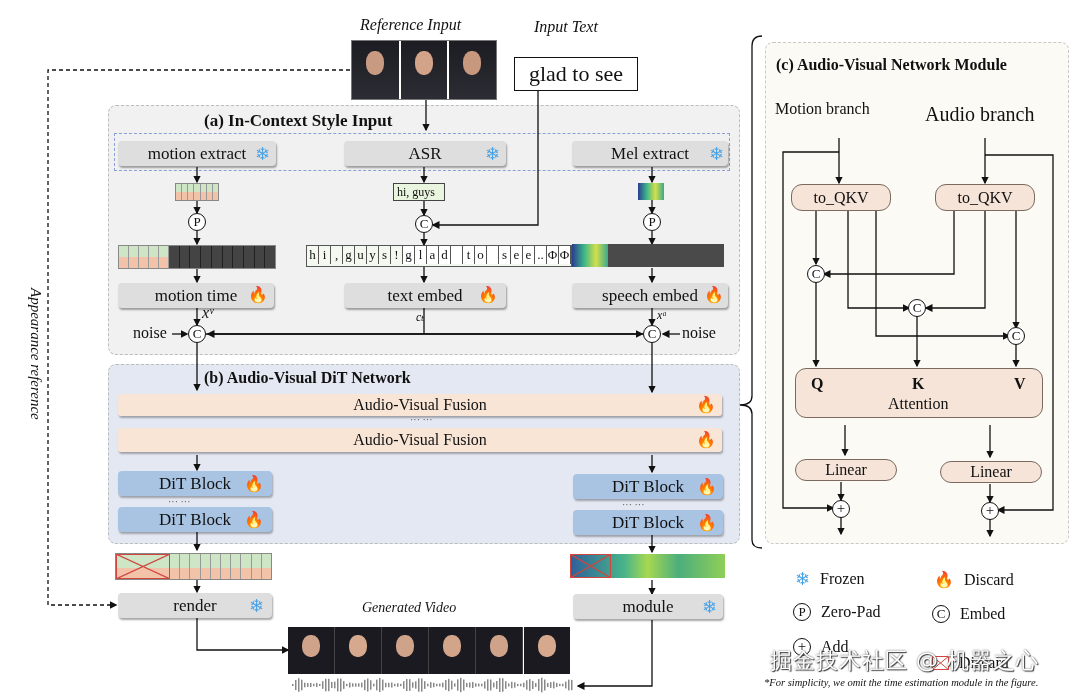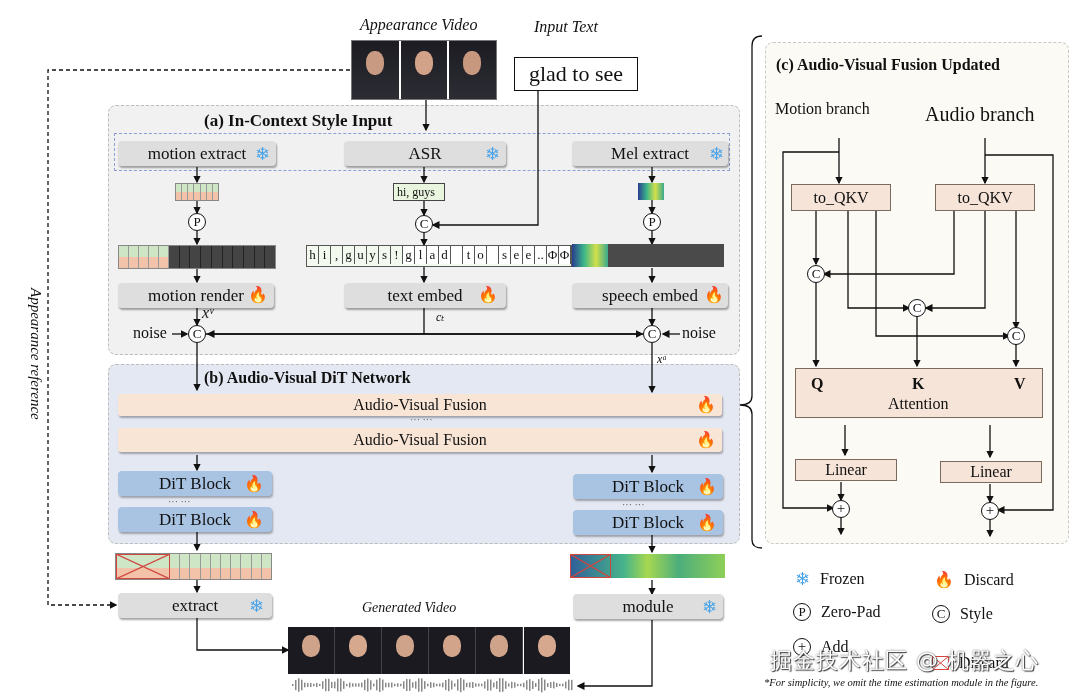--- a/index.html
+++ b/index.html
@@ -17,21 +17,21 @@
   .gbtn { position:absolute; background:#dedede; border-radius:4px;
           box-shadow:1px 2px 2px rgba(0,0,0,0.35); font-size:17px;
           display:flex; align-items:center; justify-content:center; }
   .fusion { position:absolute; background:#f8e5d6; border-radius:3px;
             box-shadow:1px 2px 2px rgba(0,0,0,0.3); font-size:16px;
             display:flex; align-items:center; justify-content:center; }
   .dit { position:absolute; background:#a9c3e3; border-radius:4px;
          box-shadow:1px 2px 2px rgba(0,0,0,0.3); font-size:17px;
          display:flex; align-items:center; justify-content:center; }
   .cbox { position:absolute; background:#f6e4d8; border:1.2px solid #7a6a60;
-          border-radius:0; font-size:16px; display:flex; align-items:center; justify-content:center; }
+          border-radius:11px; font-size:16px; display:flex; align-items:center; justify-content:center; }
   .icon-snow { position:absolute; color:#4aa3e8; font-size:18px; line-height:1; }
   .icon-fire { position:absolute; color:#e8382c; font-size:16px; line-height:1; }
   .circ { position:absolute; width:16px; height:16px; border:1.3px solid #111; border-radius:50%;
           background:#fff; font-size:13px; line-height:16px; text-align:center; }
   .title-b { font-weight:bold; font-size:16px; }
   .italic-label { font-style:italic; font-size:16px; }
   .tok { display:inline-block; width:11px; height:18px; border-right:1px solid #555;
          font-size:13px; line-height:18px; text-align:center; }
   .strip { position:absolute; display:flex; border:1px solid #888; }
   .frame { flex:1; border-right:1px solid #999; }
@@ -112,21 +112,21 @@
     <path d="M1016,344 L1016,366" marker-end="url(#ar)"></path>
     <path d="M845,425 L845,455" marker-end="url(#ar)"></path>
     <path d="M990,425 L990,457" marker-end="url(#ar)"></path>
     <path d="M841,482 L841,500" marker-end="url(#ar)"></path>
     <path d="M990,484 L990,502" marker-end="url(#ar)"></path>
     <path d="M841,516 L841,534" marker-end="url(#ar)"></path>
     <path d="M990,518 L990,536" marker-end="url(#ar)"></path>
   </g>
 </svg>
 
-<div class="abs italic-label" style="left:360px;top:16px;">Appearance Video</div>
+<div class="abs italic-label" style="left:360px;top:16px;">Reference Input</div>
 <div class="abs" style="left:351px;top:40px;width:144px;height:58px;background:#222;border:1px solid #777;display:flex;">
   <div style="flex:1;background:linear-gradient(#1c1c22,#2c2c34);border-right:2px solid #fff;position:relative;">
       <div style="position:absolute;left:14px;top:10px;width:18px;height:24px;border-radius:45%;background:#c99a82;"></div>
     </div>
   <div style="flex:1;background:linear-gradient(#1c1c22,#2c2c34);border-right:2px solid #fff;position:relative;">
       <div style="position:absolute;left:14px;top:10px;width:18px;height:24px;border-radius:45%;background:#d2a388;"></div>
     </div>
   <div style="flex:1;background:linear-gradient(#1c1c22,#2c2c34);position:relative;">
       <div style="position:absolute;left:14px;top:10px;width:18px;height:24px;border-radius:45%;background:#c7977e;"></div>
     </div>
@@ -210,35 +210,35 @@
     <span class="tok" style="background: rgb(255, 255, 255);">e</span>
     <span class="tok" style="background: rgb(255, 255, 255);">..</span>
     <span class="tok" style="background: rgb(255, 255, 255);">Φ</span>
     <span class="tok" style="background: rgb(255, 255, 255);">Φ</span>
   </div>
 <div class="abs" style="left:572px;top:244px;width:152px;height:23px;background:#4a4a4a;display:flex;">
   <div style="width:36px;background:linear-gradient(90deg,#2a3d8f,#3bb58a,#d2e04a,#3ba98e);"></div>
 </div>
 
 <div class="gbtn" style="left:118px;top:283px;width:156px;height:25px;">
-  <span>motion render</span>
+  <span>motion time</span>
   <span class="icon-fire" style="right:6px;top:4px;">🔥</span>
 </div>
 <div class="gbtn" style="left:344px;top:283px;width:162px;height:25px;">
   <span>text embed</span>
   <span class="icon-fire" style="right:8px;top:4px;">🔥</span>
 </div>
 <div class="gbtn" style="left:572px;top:283px;width:156px;height:25px;">
   <span>speech embed</span>
   <span class="icon-fire" style="right:4px;top:4px;">🔥</span>
 </div>
 
 <div class="abs" style="left:202px;top:304px;font-style:italic;font-size:16px;">xᵛ</div>
-<div class="abs" style="left:436px;top:310px;font-style:italic;font-size:12px;">cₜ</div>
-<div class="abs" style="left:657px;top:308px;font-style:italic;font-size:12px;margin-top:44px;">xᵃ</div>
+<div class="abs" style="left:416px;top:310px;font-style:italic;font-size:12px;">cₜ</div>
+<div class="abs" style="left:657px;top:308px;font-style:italic;font-size:12px;">xᵃ</div>
 
 <div class="abs" style="left:133px;top:324px;font-size:16px;">noise</div>
 <div class="abs" style="left:682px;top:324px;font-size:16px;">noise</div>
 <div class="circ" style="left:188px;top:325px;">C</div>
 <div class="circ" style="left:643px;top:325px;">C</div>
 
 <div class="abs title-b" style="left:204px;top:369px;">(b) Audio-Visual DiT Network</div>
 <div class="fusion" style="left:118px;top:394px;width:604px;height:22px;">
   <span>Audio-Visual Fusion</span>
   <span class="icon-fire" style="right:6px;top:3px;">🔥</span>
@@ -287,21 +287,21 @@
 </div>
 <div class="abs" style="left:570px;top:554px;width:155px;height:24px;background:linear-gradient(90deg,#2f5f9a,#47b48a 35%,#a7d850 50%,#4cae7c 70%,#8fcf57);">
   <div style="position:absolute;left:0;top:0;width:41px;height:24px;border:1.5px solid #d0463f;box-sizing:border-box;">
     <svg width="41" height="24" style="position:absolute;left:-1px;top:-1px">
         <path d="M0,0 L41,24 M41,0 L0,24" stroke="#d0463f" stroke-width="1.2"></path>
       </svg>
   </div>
 </div>
 
 <div class="gbtn" style="left:118px;top:593px;width:154px;height:25px;">
-  <span>extract</span>
+  <span>render</span>
   <span class="icon-snow" style="right:8px;top:4px;">❄</span>
 </div>
 <div class="gbtn" style="left:573px;top:594px;width:150px;height:25px;">
   <span>module</span>
   <span class="icon-snow" style="right:6px;top:4px;">❄</span>
 </div>
 
 <div class="abs italic-label" style="left:362px;top:600px;font-size:14px;">Generated Video</div>
 <div class="abs" style="left:288px;top:627px;width:282px;height:47px;display:flex;background:#1a1a20;">
   <div style="flex:1;border-right:1px solid #444;position:relative;">
@@ -413,21 +413,21 @@
     <rect x="258" y="5.104994338136261" width="1.5" height="5.790011323727478" fill="#888"></rect>
     <rect x="261" y="4.574129737171468" width="1.5" height="6.851740525657063" fill="#888"></rect>
     <rect x="264" y="5.900389843545285" width="1.5" height="4.19922031290943" fill="#888"></rect>
     <rect x="267" y="6.836410681950328" width="1.5" height="2.327178636099343" fill="#888"></rect>
     <rect x="270" y="6.699745270711503" width="1.5" height="2.600509458576994" fill="#888"></rect>
     <rect x="273" y="4.579988896329874" width="1.5" height="6.840022207340253" fill="#888"></rect>
     <rect x="276" y="2.618835030797098" width="1.5" height="10.762329938405804" fill="#888"></rect>
     <rect x="279" y="2.8909573663817802" width="1.5" height="10.21808526723644" fill="#888"></rect>
   </svg>
 
-<div class="abs title-b" style="left:776px;top:56px;">(c) Audio-Visual Fusion Updated</div>
+<div class="abs title-b" style="left:776px;top:56px;">(c) Audio-Visual Network Module</div>
 <div class="abs" style="left:775px;top:100px;font-size:16px;">Motion branch</div>
 <div class="abs" style="left:925px;top:103px;font-size:20px;">Audio branch</div>
 <div class="cbox" style="left:791px;top:184px;width:98px;height:25px;">to_QKV</div>
 <div class="cbox" style="left:935px;top:184px;width:98px;height:25px;">to_QKV</div>
 <div class="circ" style="left:807px;top:265px;">C</div>
 <div class="circ" style="left:908px;top:299px;">C</div>
 <div class="circ" style="left:1007px;top:327px;">C</div>
 <div class="cbox" style="left:795px;top:368px;width:246px;height:48px;display:block;">
   <span class="abs" style="left:15px;top:6px;font-weight:bold;">Q</span>
   <span class="abs" style="left:116px;top:6px;font-weight:bold;">K</span>
@@ -446,21 +446,21 @@
 <div class="legend-row" style="left:934px;top:570px;">
   <span style="color:#e8382c;font-size:16px;">🔥</span>
   <span>Discard</span>
 </div>
 <div class="legend-row" style="left:793px;top:603px;">
   <span class="circ" style="position:relative;">P</span>
   <span>Zero-Pad</span>
 </div>
 <div class="legend-row" style="left:932px;top:605px;">
   <span class="circ" style="position:relative;">C</span>
-  <span>Style</span>
+  <span>Embed</span>
 </div>
 <div class="legend-row" style="left:793px;top:638px;">
   <span class="circ" style="position:relative;font-size:15px;line-height:14px;">+</span>
   <span>Add</span>
 </div>
 <div class="legend-row" style="left:932px;top:638px;margin-top:16px;">
   <svg width="17" height="14">
       <rect x="0.5" y="0.5" width="16" height="13" fill="none" stroke="#d0463f"></rect>
       <path d="M0,0 L17,14 M17,0 L0,14" stroke="#d0463f"></path>
     </svg>

